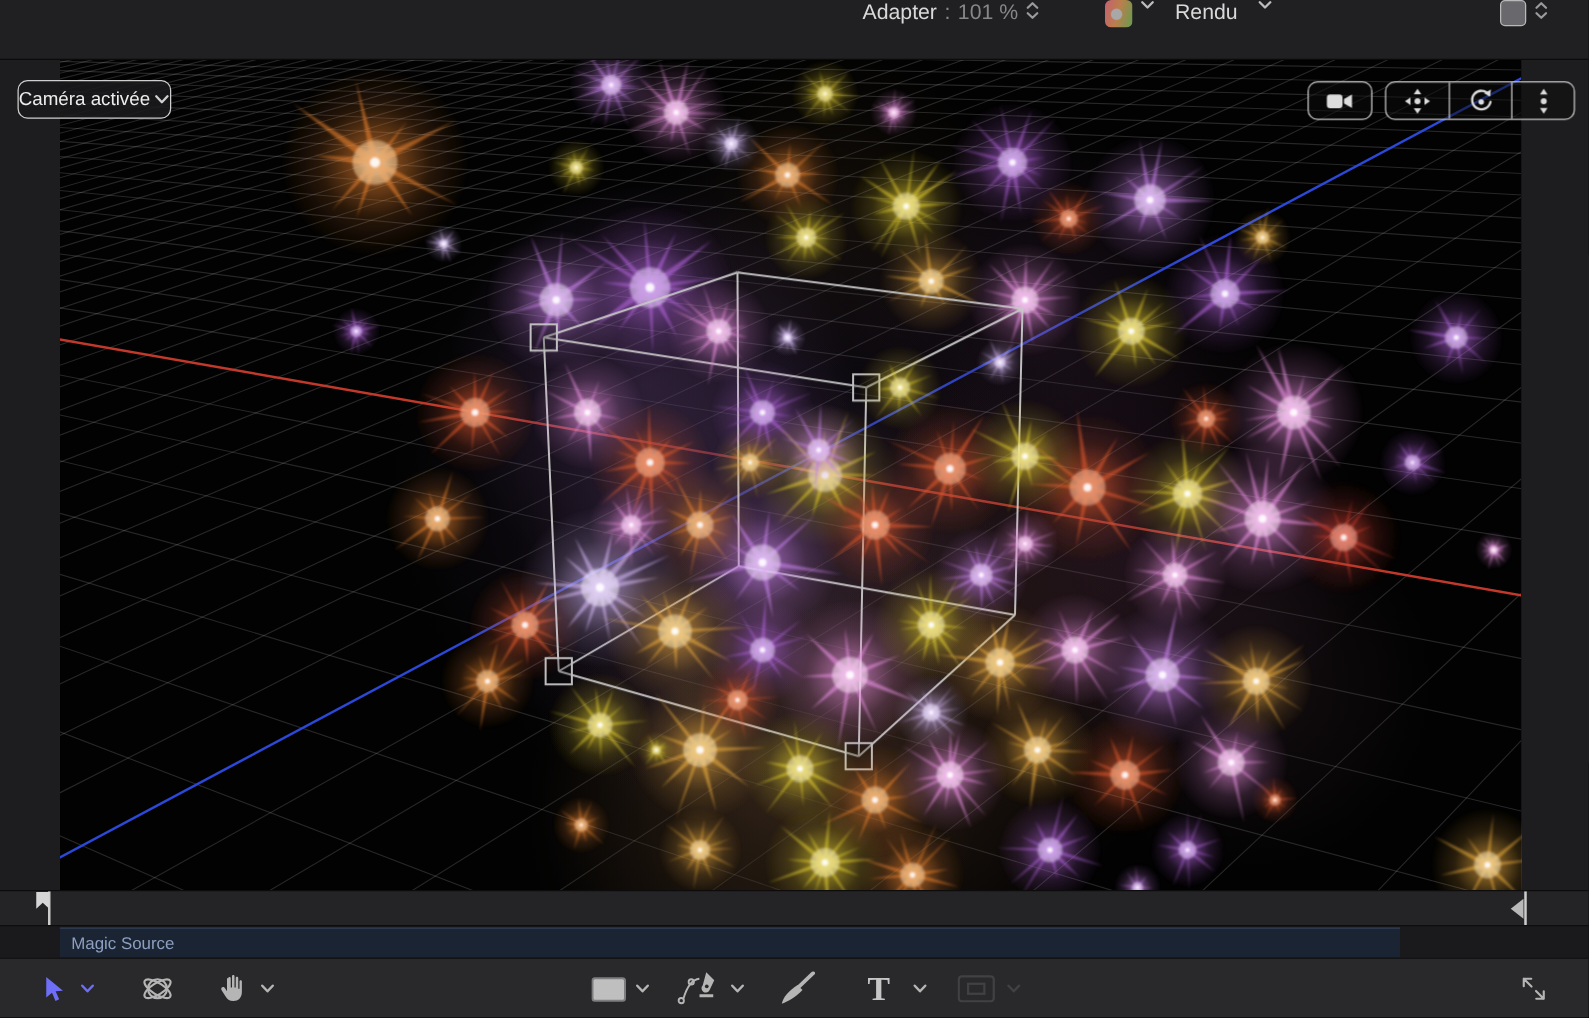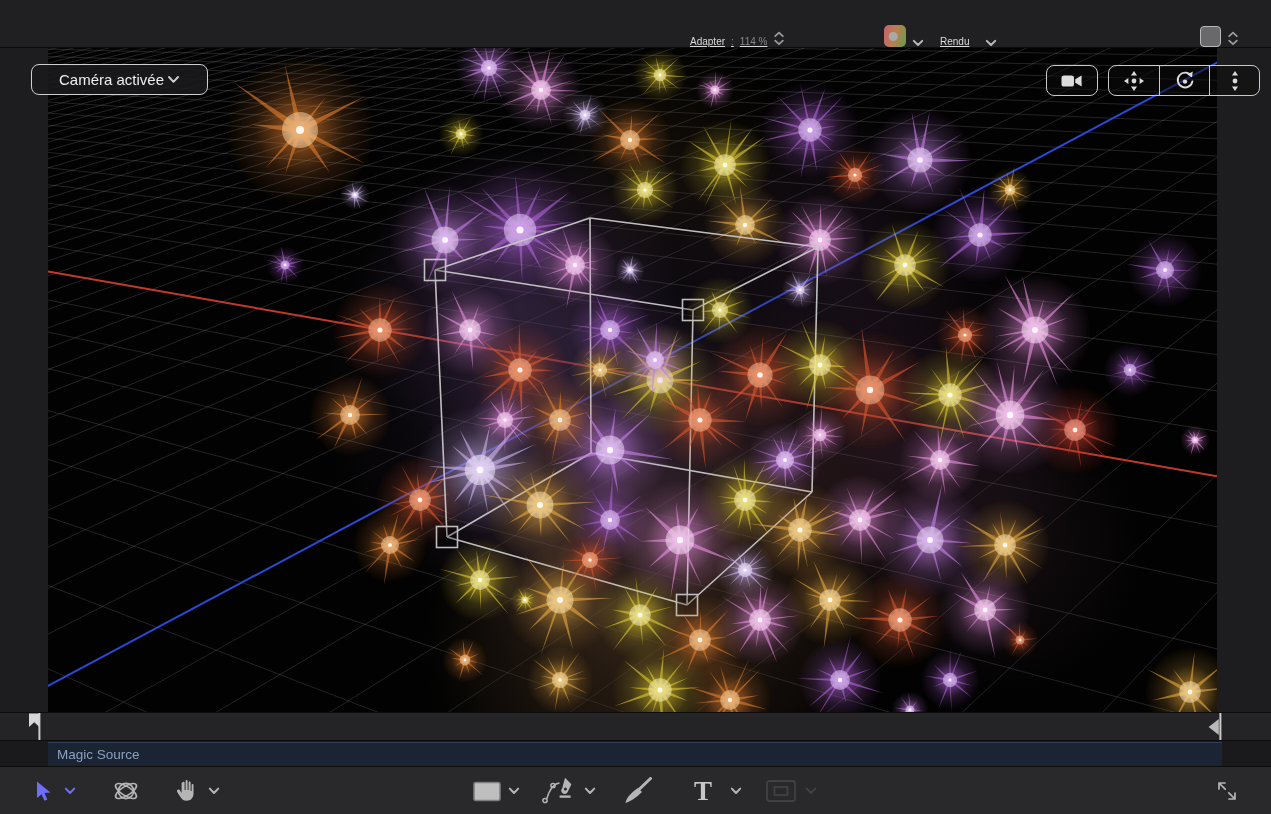--- a/index.html
+++ b/index.html
@@ -4,51 +4,51 @@
 <style>
   * { margin:0; padding:0; box-sizing:border-box; }
   html,body { background:#0a0a0a; }
   body { font-family:"Liberation Sans","DejaVu Sans",sans-serif; }
   #app { position:relative; width:1271px; height:814px; background:#1e1e20; overflow:hidden;
          -webkit-font-smoothing:antialiased; }
 
   
   #top-toolbar { position:absolute; left:0; top:0; width:1271px; height:48px;
                  background:#202022; border-bottom:1px solid #0b0b0b; }
-  .tb-item { position:absolute; top:0; height:47px; display:flex; align-items:flex-end; gap:6px;
-             color:#d9d9d9; font-size:10px;text-decoration:underline; }
+  .tb-item { position:absolute; top:0; height:47px; display:flex; align-items:flex-start; gap:6px;
+             color:#d9d9d9; font-size:17px; }
   .dim { color:#87878b; }
   .chev { display:inline-block; }
   .swatch-grad { width:22px; height:22px; border-radius:5px;
         background: radial-gradient(circle 5px at 42% 52%, #a8a8a8 0 4px, transparent 5px),
                     linear-gradient(105deg,#c5606f 0%,#bb7f4c 48%,#649c50 100%); }
   .swatch-solid { width:21px; height:21px; border-radius:4px; background:#69696d; border:1.5px solid #b9b9b9; }
 
   
   #left-gutter  { position:absolute; left:0; top:48px; width:48px; height:664px; background:#1d1d1f; }
   #right-gutter { position:absolute; left:1217px; top:48px; width:54px; height:664px; background:#1d1d1f; }
   #canvas { position:absolute; left:48px; top:48px; width:1169px; height:664px; background:#020202; overflow:hidden; }
   #scene-svg { position:absolute; left:0; top:0; }
 
-  #camera-toggle { position:absolute; left:31px; top:64px; height:31px; padding:0 27px;
+  #camera-toggle { position:absolute; left:14px; top:64px; height:31px; padding:0 0;
       display:flex; align-items:center; gap:3px; background:rgba(26,26,28,.88);
       border:1.5px solid #cfcfcf; border-radius:8px; color:#ededed; font-size:15px; z-index:5; }
 
   #view-tools { position:absolute; top:65px; left:1046px; display:flex; gap:10px; z-index:5; color:#e2e2e2; }
   .vt-single, .vt-group { border:1.5px solid #c9c9c9; border-radius:8px; background:rgba(12,12,12,.55);
       height:31px; display:flex; align-items:center; }
   .vt-cell { width:50px; height:100%; display:flex; align-items:center; justify-content:center; }
   .vt-cell + .vt-cell { border-left:1.5px solid #c9c9c9; }
 
   
   #ruler { position:absolute; left:0; top:712px; width:1271px; height:28px; background:#242427;
            border-top:1px solid #0c0c0c; }
   #track-row { position:absolute; left:0; top:740px; width:1271px; height:26px; background:#1a1a1c;
            border-top:1px solid #0d0d0d; }
-  #track-bar { position:absolute; left:48px; top:1px; width:1174px; height:24px; background:#1b2433;
+  #track-bar { position:absolute; left:48px; top:1px; width:1072px; height:24px; background:#1b2433;
            border-top:1px solid #333f58; display:flex; align-items:center; }
   #track-bar span { color:#8d9fc0; font-size:13.5px; padding-left:9px; }
   .tl-marker { position:absolute; top:0; }
 
   
   #toolbar { position:absolute; left:0; top:766px; width:1271px; height:48px; background:#29292b;
              border-top:1px solid #0c0c0c; }
   .tool { position:absolute; top:0; height:48px; display:flex; align-items:center; justify-content:center;
           color:#b5b5b5; background:none; border:none; }
   .tool.accent { color:#6e6ef6; }
@@ -57,21 +57,21 @@
 </style>
 </head>
 <body>
 
 <div id="app">
 
   <div id="top-toolbar">
     <div class="tb-item" style="left:690px;">
       <span>Adapter</span>
       <span class="dim">:</span>
-      <span class="dim">114 %</span>
+      <span class="dim">101 %</span>
       <svg class="chev" width="12" height="17" viewBox="0 0 12 17">
         <path d="M2.2 6.2 L6 2.6 L9.8 6.2" fill="none" stroke="#9a9a9e" stroke-width="1.8" stroke-linecap="round" stroke-linejoin="round"></path>
         <path d="M2.2 10.6 L6 14.2 L9.8 10.6" fill="none" stroke="#9a9a9e" stroke-width="1.8" stroke-linecap="round" stroke-linejoin="round"></path>
       </svg>
     </div>
 
     <div class="tb-item" style="left:884px;">
       <span class="swatch-grad"></span>
       <svg class="chev" width="12" height="8" viewBox="0 0 12 8">
         <path d="M1.8 1.8 L6 6 L10.2 1.8" fill="none" stroke="#bdbdbd" stroke-width="1.9" stroke-linecap="round" stroke-linejoin="round"></path>

